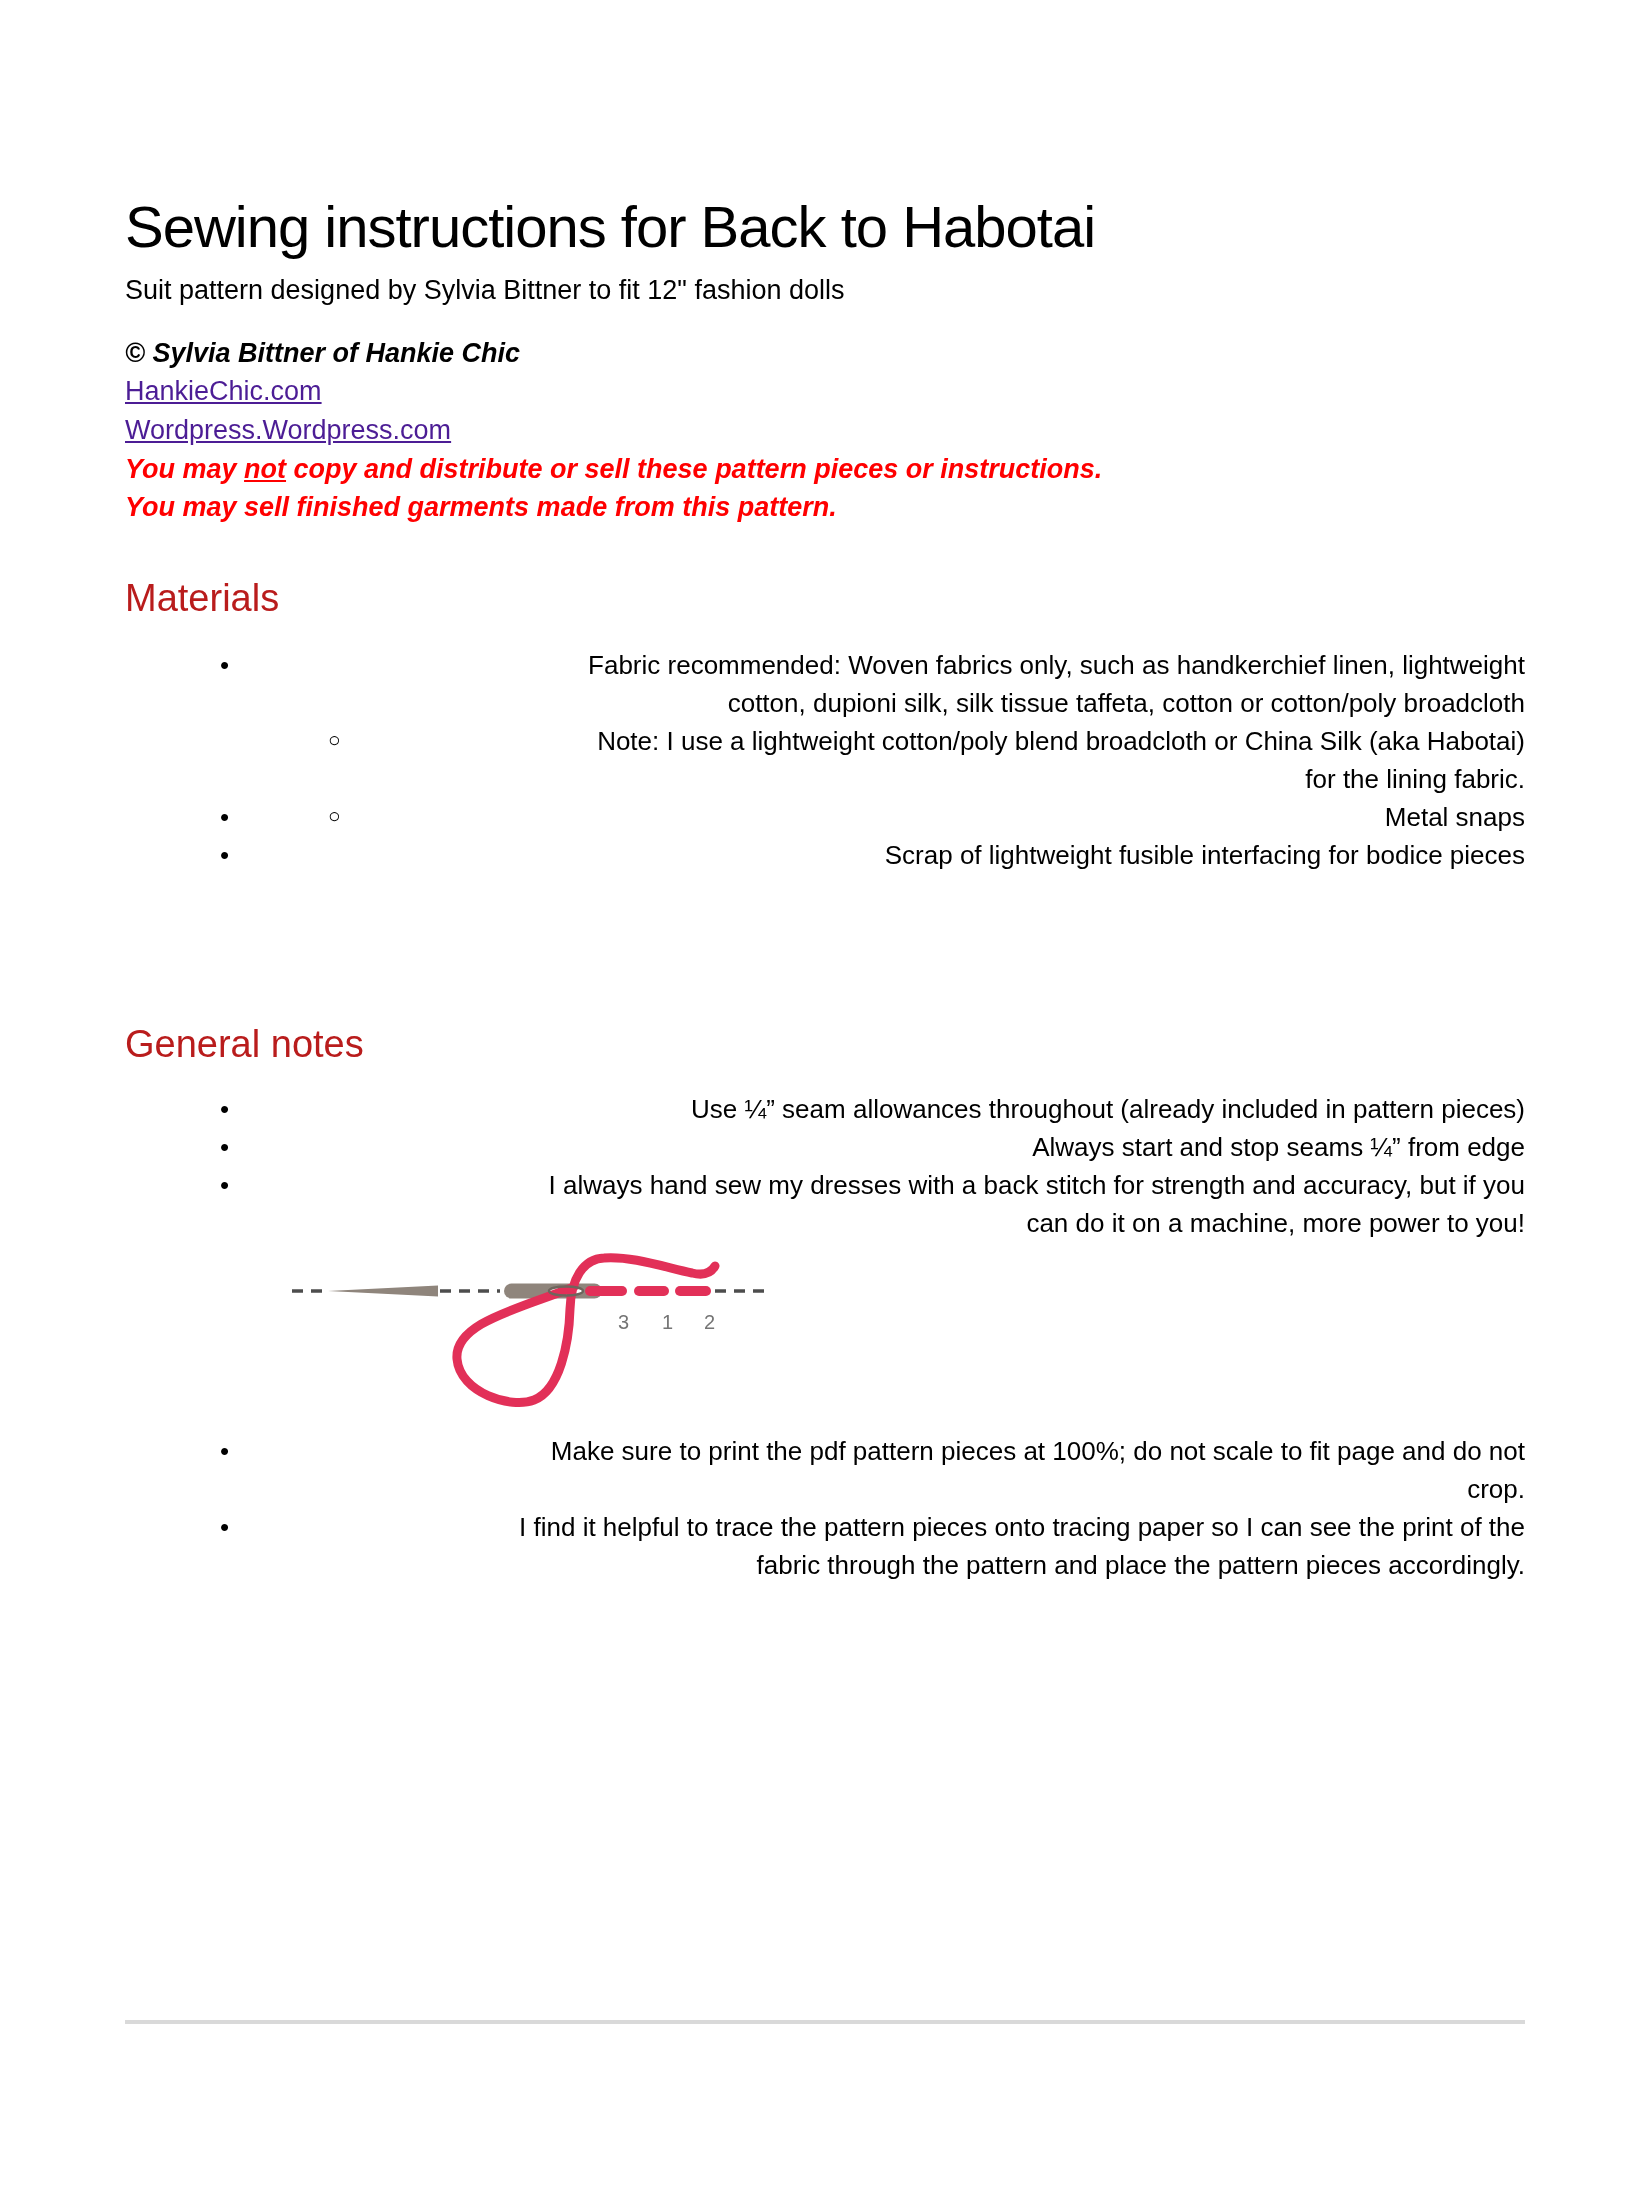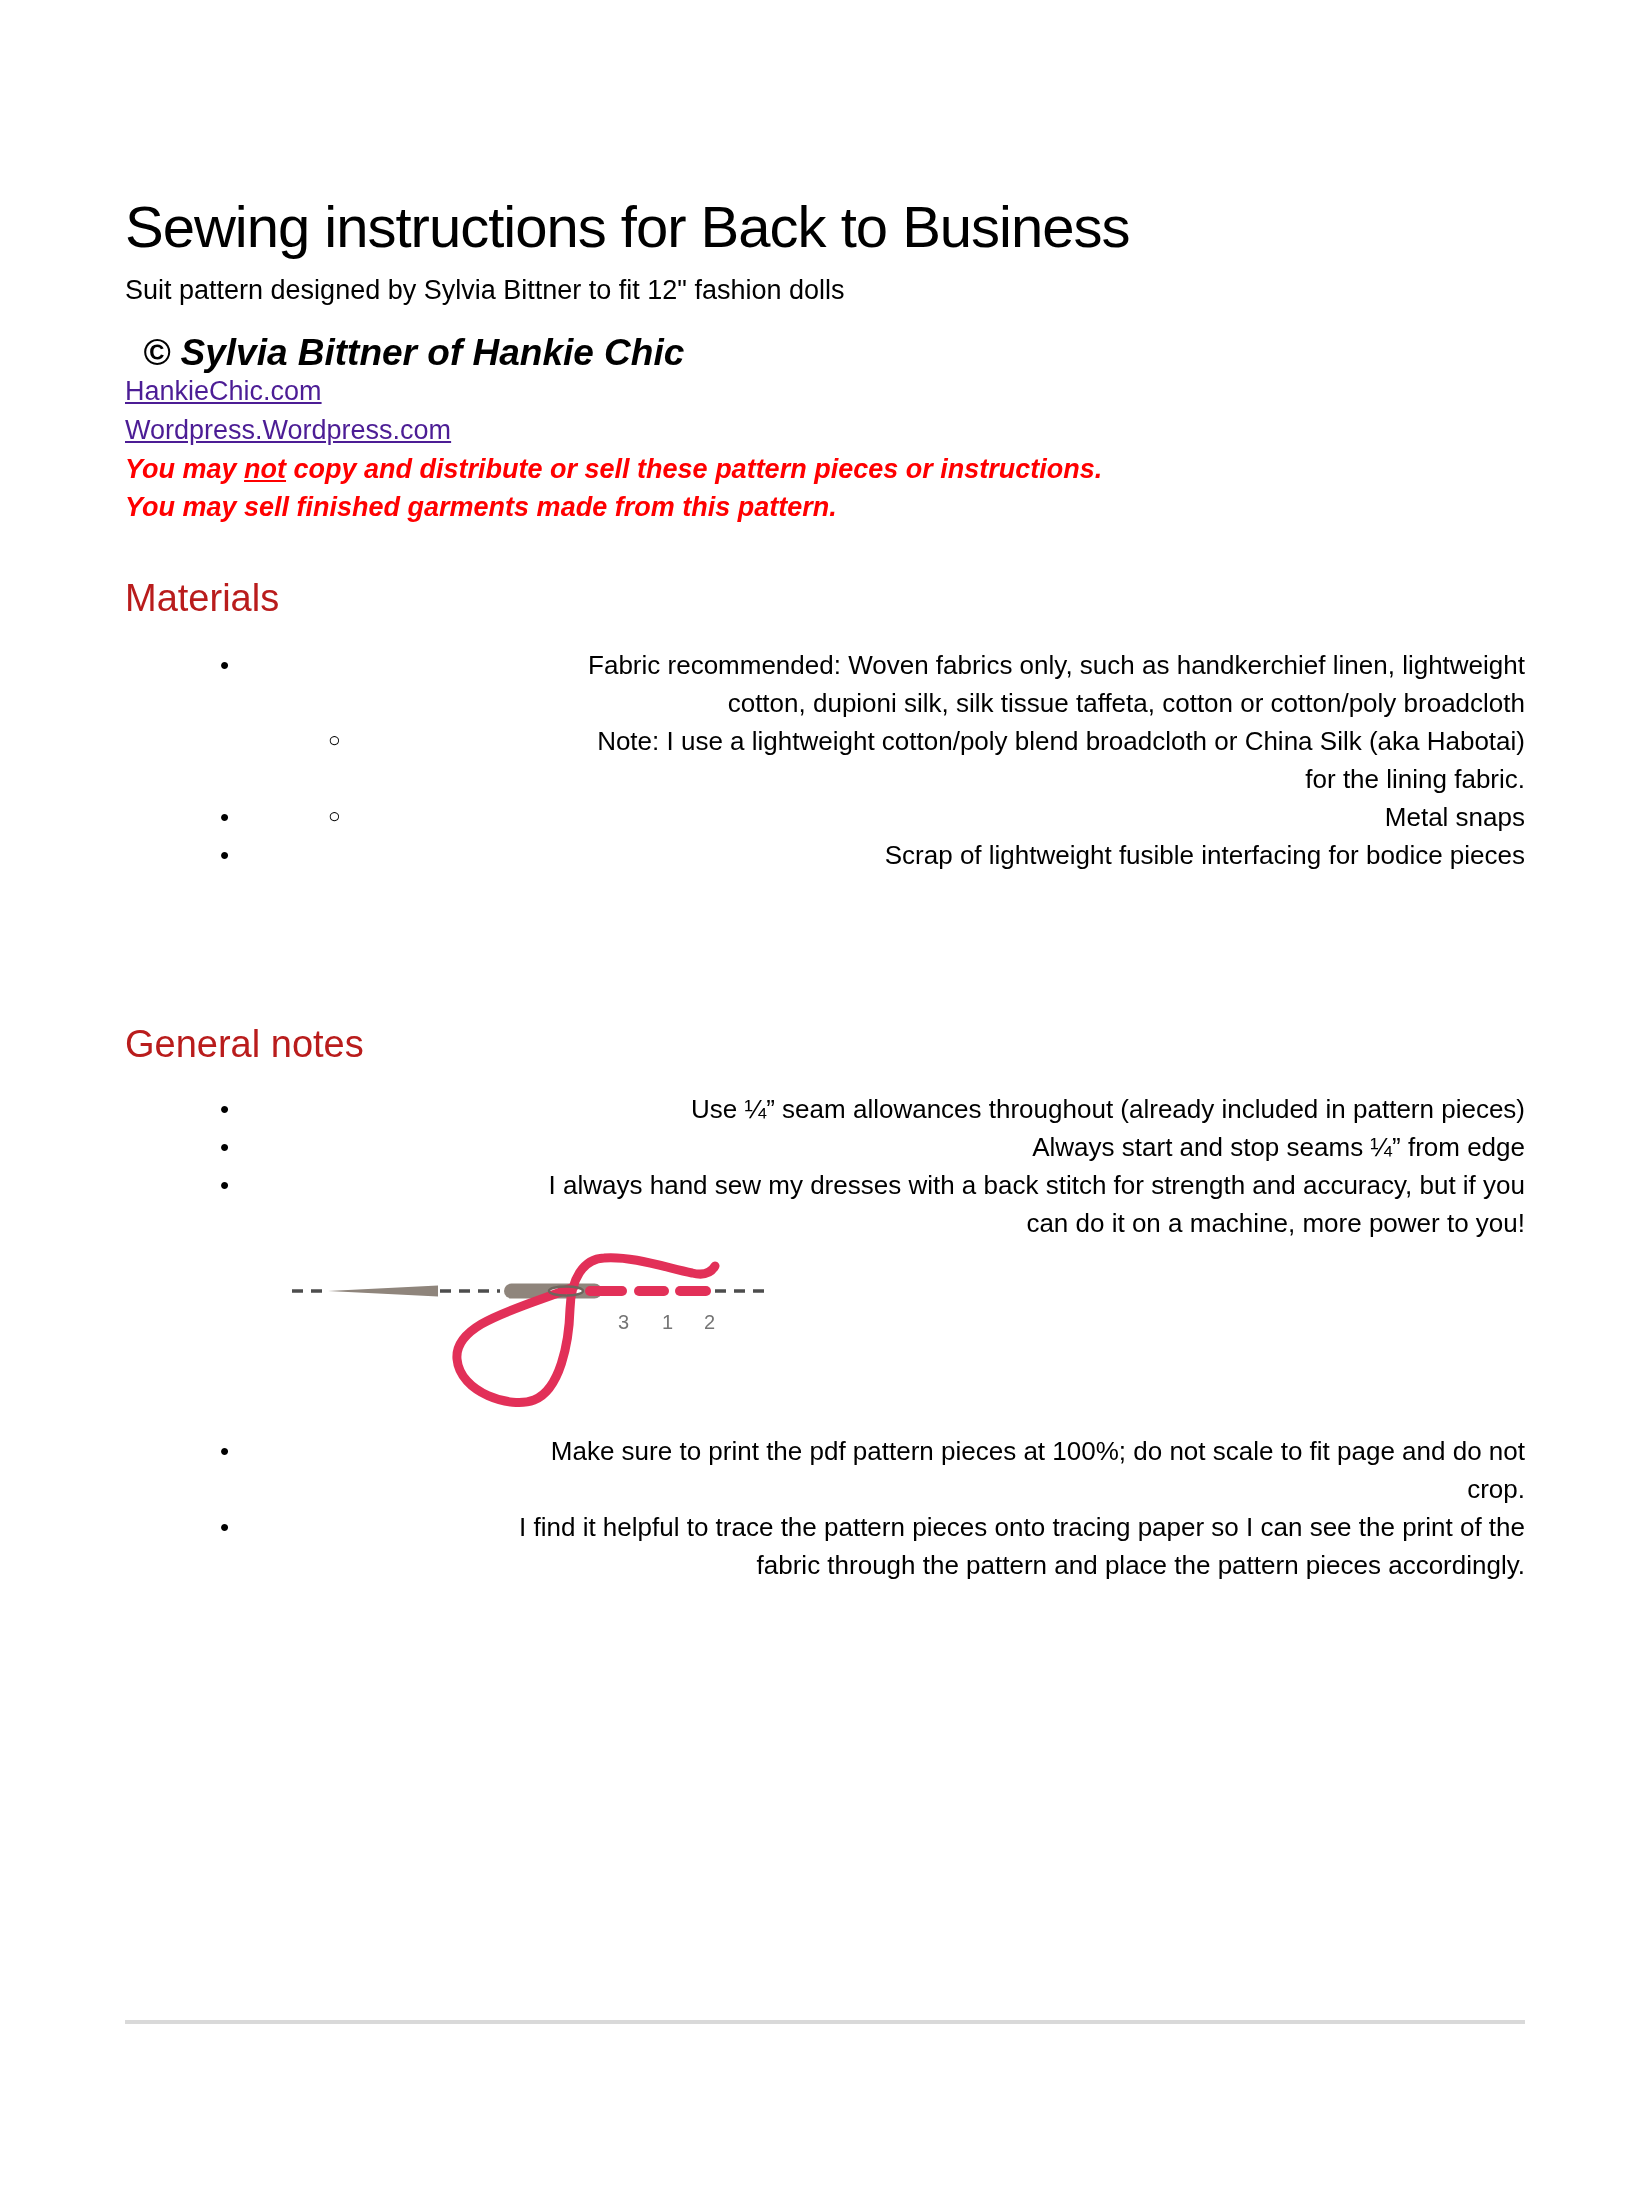--- a/index.html
+++ b/index.html
@@ -23,25 +23,24 @@
     margin:0;
   }
   .doc-subtitle{
     font-size:27px;
     line-height:32px;
     margin-top:12px;
   }
 
   
   .copyright{
-    font-size:37px;
+    font-size:27px;
     line-height:38px;
     font-weight:bold;
     font-style:italic;
-    margin-left:18px;
   }
   .link{
     display:block;
     font-size:27px;
     line-height:39px;
     color:#4c1d95;
     text-decoration:underline;
     cursor:pointer;
     width:max-content;
   }
@@ -111,21 +110,21 @@
   .footer-text .dlabel{
     margin-left:62px;letter-spacing:9px;word-spacing:10px;
   }
 </style>
 </head>
 <body>
 
 <div id="doc">
 
   <div class="sec" style="top:192px;">
-    <h1 class="doc-title">Sewing instructions for Back to Business</h1>
+    <h1 class="doc-title">Sewing instructions for Back to Habotai</h1>
     <div class="doc-subtitle">Suit pattern designed by Sylvia Bittner to fit 12" fashion dolls</div>
   </div>
 
   <div class="sec" style="top:334px;">
     <div class="copyright">© Sylvia Bittner of Hankie Chic</div>
     <a class="link">HankieChic.com</a>
     <a class="link">Wordpress.Wordpress.com</a>
   </div>
 
   <div class="sec" style="top:450px;">

